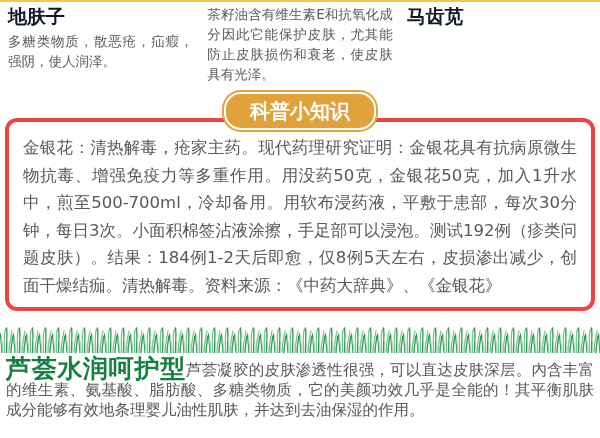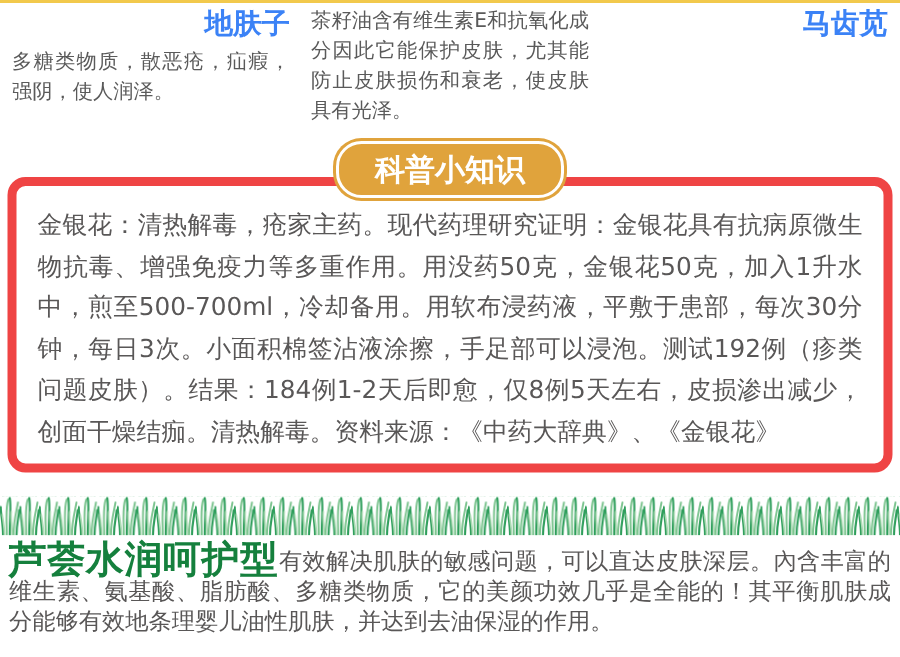--- a/index.html
+++ b/index.html
@@ -6,31 +6,31 @@
   body{
     width:600px;height:438px;overflow:hidden;position:relative;
     font-family:"DejaVu Sans","Liberation Sans",sans-serif;
     color:#595757;
   }
   .top-rule{height:2px;background:#F2C94C;width:100%;}
   
   .ingredients{display:flex;gap:14px;padding:2px 8px 0 8px;min-height:104px;box-sizing:border-box;}
   .ing-col{flex:1;min-width:0;}
   .ing-title{
-    text-align:right;color:#3b82f6;font-weight:bold;
+    text-align:left;color:#0f172a;font-weight:bold;
     font-size:19px;line-height:24px;margin:0 0 3px 0;
   }
   .ing-desc{
     font-size:13.5px;line-height:20px;color:#5a5a5a;
     text-align:justify;margin:0;
   }
   
   .science-box{
     position:relative;margin:12px 5px 0 5px;
-    border:6px solid #ef4444;border-radius:12px;
+    border:4px solid #ef4444;border-radius:12px;
     padding:12px 14px 8px 14px;box-sizing:border-box;
   }
   .science-badge{
     position:absolute;top:-30px;left:50%;transform:translateX(-50%);
     background:#E0A33C;color:#ffffff;font-weight:bold;
     font-size:20px;line-height:26px;padding:4px 24px;white-space:nowrap;
     border:2px solid #ffffff;border-radius:17px;
     box-shadow:0 0 0 2px #E0A33C;
   }
   .science-text{
@@ -79,14 +79,14 @@
       <path d="M9,26 C9,16 11,10 12,4" stroke="#7CC48F" stroke-width="1.3" fill="none" stroke-linecap="round"></path>
       <path d="M11,26 C11,18 12.5,14 12.8,9" stroke="#2E9E5B" stroke-width="1.4" fill="none" stroke-linecap="round"></path>
       <path d="M3,26 C3,20 2,16 1.5,12" stroke="#A8D8B0" stroke-width="1.1" fill="none" stroke-linecap="round"></path>
       <path d="M8,26 C8,19 7,14 7.5,10" stroke="#A8D8B0" stroke-width="1.1" fill="none" stroke-linecap="round"></path>
     </pattern>
   </defs>
   <rect x="0" y="0" width="600" height="26" fill="url(#grassTile)"></rect>
 </svg>
 
 <div class="aloe">
-  <p><span class="aloe-title">芦荟水润呵护型</span><span>有效解决肌肤的敏感问题，可以直达皮肤深层。內含丰富的维生素、氨基酸、脂肪酸、多糖类物质，它的美颜功效几乎是全能的！其平衡肌肤成分能够有效地条理婴儿油性肌肤，并达到去油保湿的作用。</span></p>
+  <p><span class="aloe-title">芦荟水润呵护型</span><span>芦荟凝胶的皮肤渗透性很强，可以直达皮肤深层。內含丰富的维生素、氨基酸、脂肪酸、多糖类物质，它的美颜功效几乎是全能的！其平衡肌肤成分能够有效地条理婴儿油性肌肤，并达到去油保湿的作用。</span></p>
 </div>
 
 </body></html>

